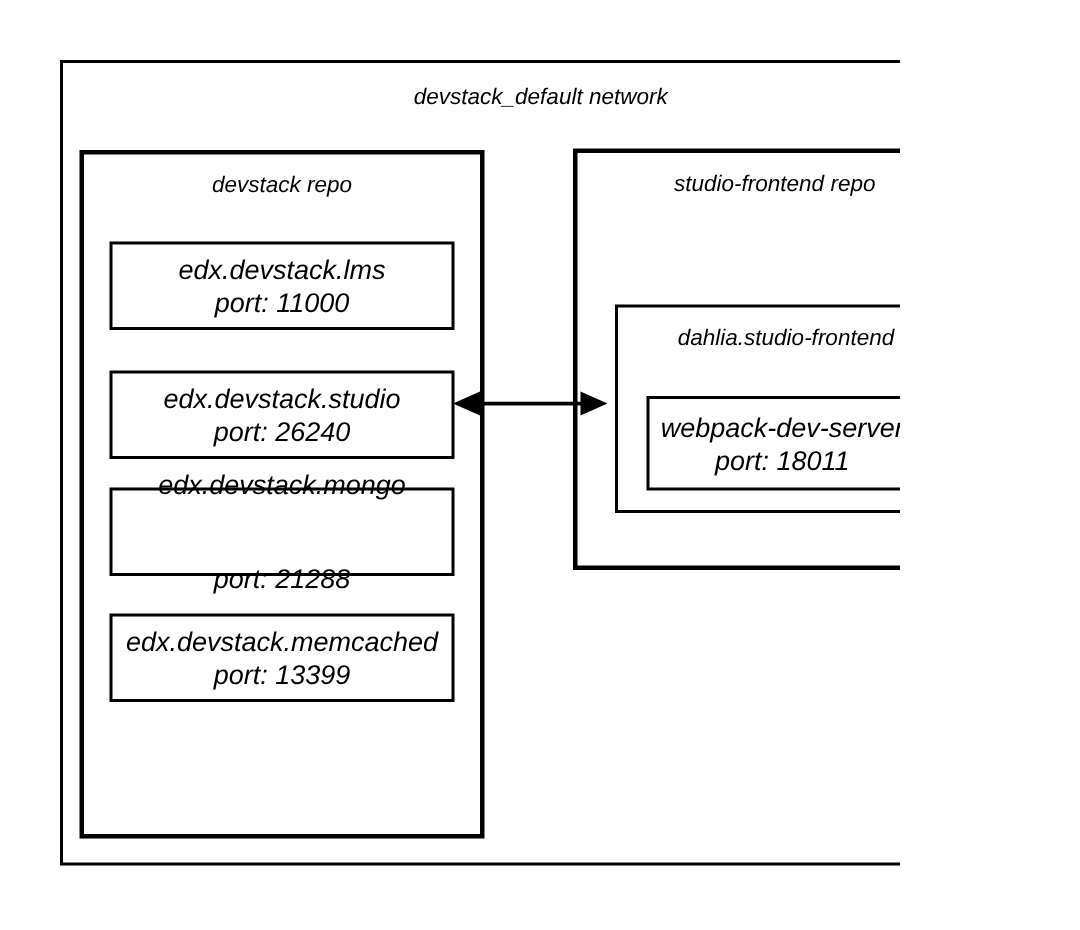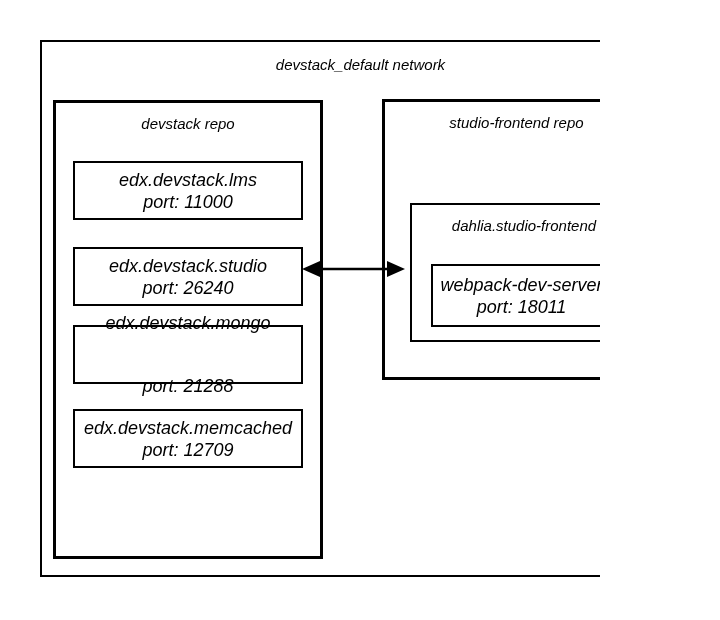--- a/index.html
+++ b/index.html
@@ -102,21 +102,21 @@
       <div class="line">port: 26240</div>
     </div>
 
     <div class="container-box cb-2">
       <div class="line">edx.devstack.mongo</div>
       <div class="line">port: 21288</div>
     </div>
 
     <div class="container-box cb-3">
       <div class="line">edx.devstack.memcached</div>
-      <div class="line">port: 12709</div>
+      <div class="line">port: 13399</div>
     </div>
 
   </div>
 
   <div class="box repo repo-right">
     <div class="box-title">studio-frontend repo</div>
 
     <div class="box dahlia">
       <div class="box-title">dahlia.studio-frontend</div>
 

